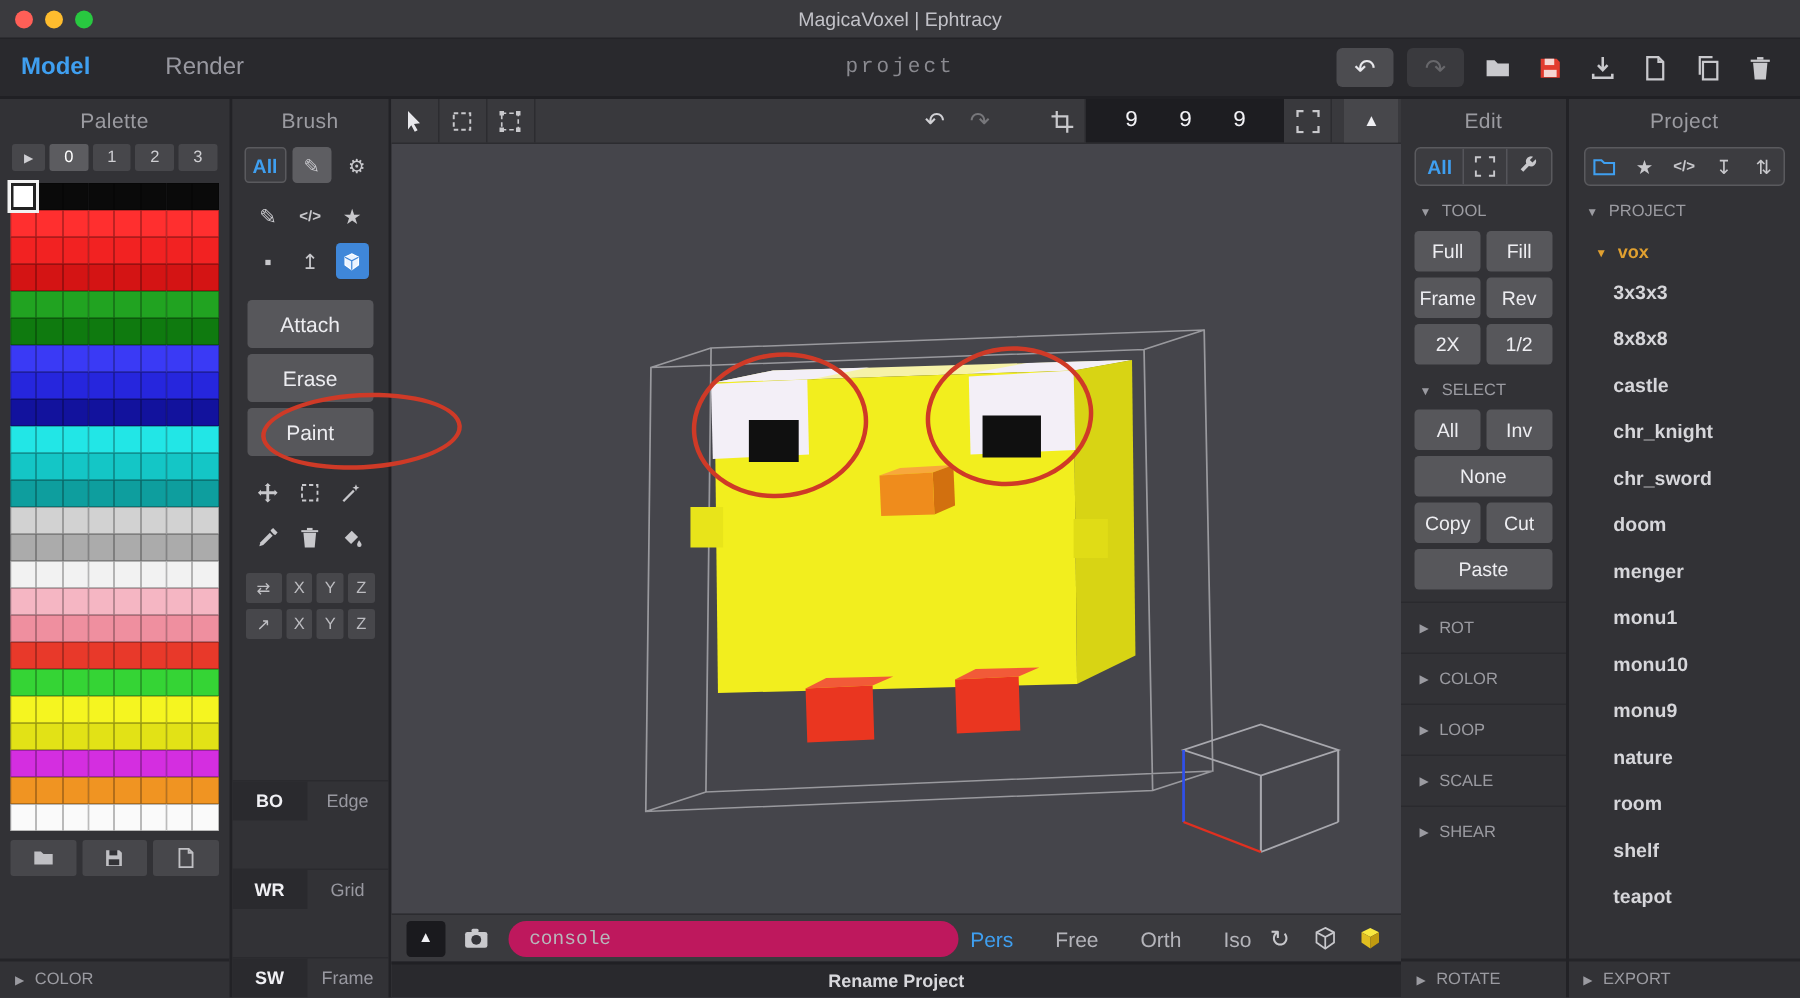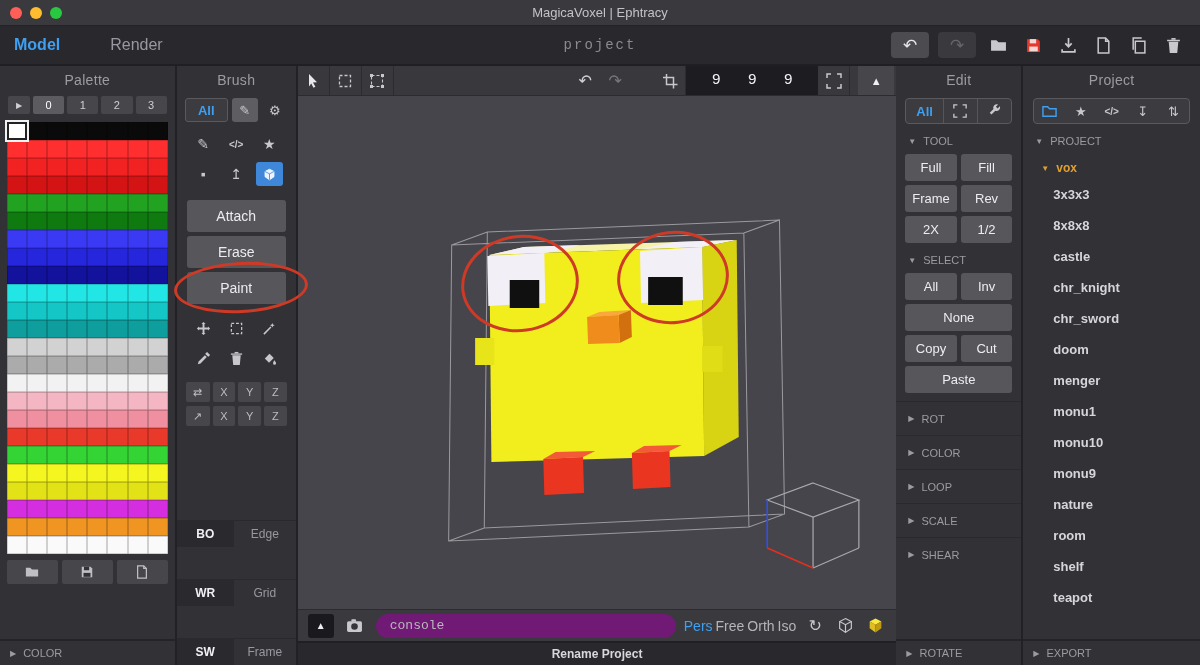--- a/index.html
+++ b/index.html
@@ -77,22 +77,22 @@
   .vt-spacer { flex:1; }
   .vt-hist { width:30px; display:flex; align-items:center; justify-content:center; font-size:16px; }
   .vt-dims { width:132px; background:#1d1d21; color:#f2f2f6; font-family:"Liberation Mono",monospace; font-size:15px; letter-spacing:9px; display:flex; align-items:center; justify-content:center; padding-left:9px; }
   .vt-tri { width:36px; margin-right:2px; background:#47474b; display:flex; align-items:center; justify-content:center; color:#f0f0f4; font-size:11px; }
   .canvas { position:relative; flex:1; }
   .canvas svg.scene { position:absolute; inset:0; width:100%; height:100%; }
   .consolebar { height:32px; background:#3a3a3e; display:flex; align-items:center; gap:8px; padding:0 10px; border-top:1px solid #2c2c30; }
   .con-tri { width:26px; height:24px; background:#1a1a1e; border-radius:3px; color:#f0f0f4; font-size:10px; display:flex; align-items:center; justify-content:center; }
   .con-cam { width:26px; height:24px; display:flex; align-items:center; justify-content:center; }
   .con-cam svg { width:17px; height:17px; }
-  .console-input { width:300px; height:24px; background:#701a75; border-radius:12px; color:#b8b8bc; font-family:"Liberation Mono",monospace; font-size:13px; display:flex; align-items:center; padding-left:14px; }
-  .view-modes { margin-left:auto; display:flex; gap:3px; align-items:center; font-size:14px; color:#b4b4ba; }
+  .console-input { width:300px; height:24px; background:#be185d; border-radius:12px; color:#b8b8bc; font-family:"Liberation Mono",monospace; font-size:13px; display:flex; align-items:center; padding-left:14px; }
+  .view-modes { margin-left:auto; display:flex; gap:28px; align-items:center; font-size:14px; color:#b4b4ba; }
   .view-mode.active { color:#3f9ff0; }
   .con-icon { width:22px; display:flex; align-items:center; justify-content:center; color:#c8c8cc; font-size:16px; }
   .con-icon svg { width:17px; height:17px; }
   .rename-strip { height:24px; background:#29292d; display:flex; align-items:center; justify-content:center; color:#d8d8dc; font-size:12px; font-weight:bold; border-top:2px solid #202024; }
 
   
   .edit { width:128px; }
   .edit-group { margin:4px 9px 0; height:26px; border:1px solid #5a5a5e; border-radius:4px; display:flex; overflow:hidden; background:#3c3c40; }
   .eg-cell { flex:1; display:flex; align-items:center; justify-content:center; border-right:1px solid #55555a; color:#c8c8cc; }
   .eg-cell:last-child { border-right:none; }

